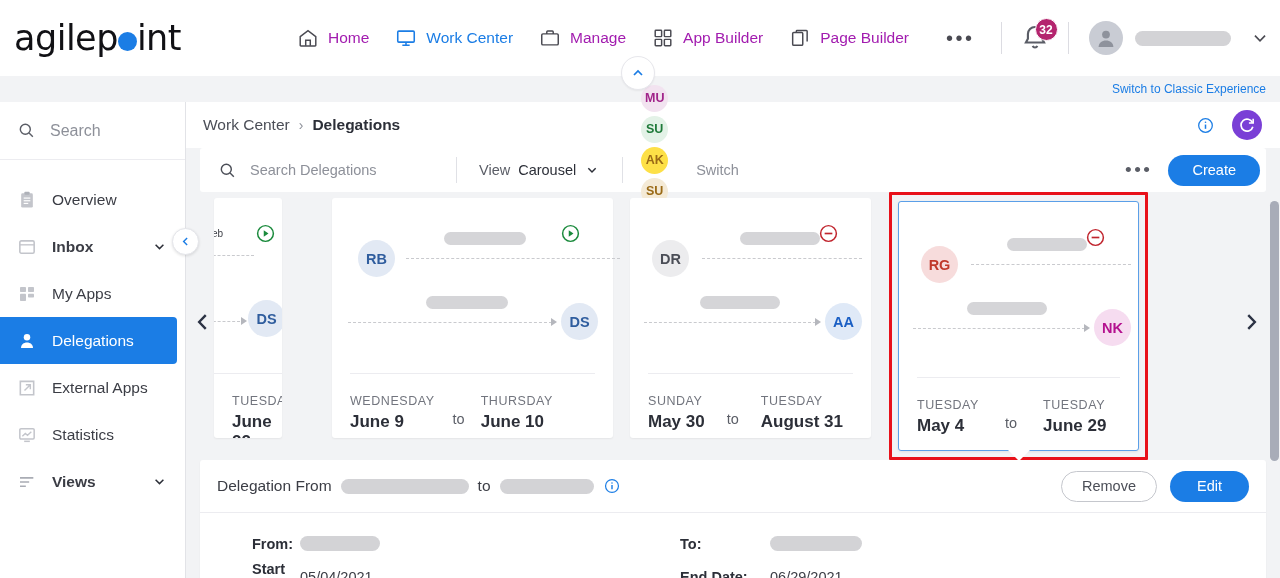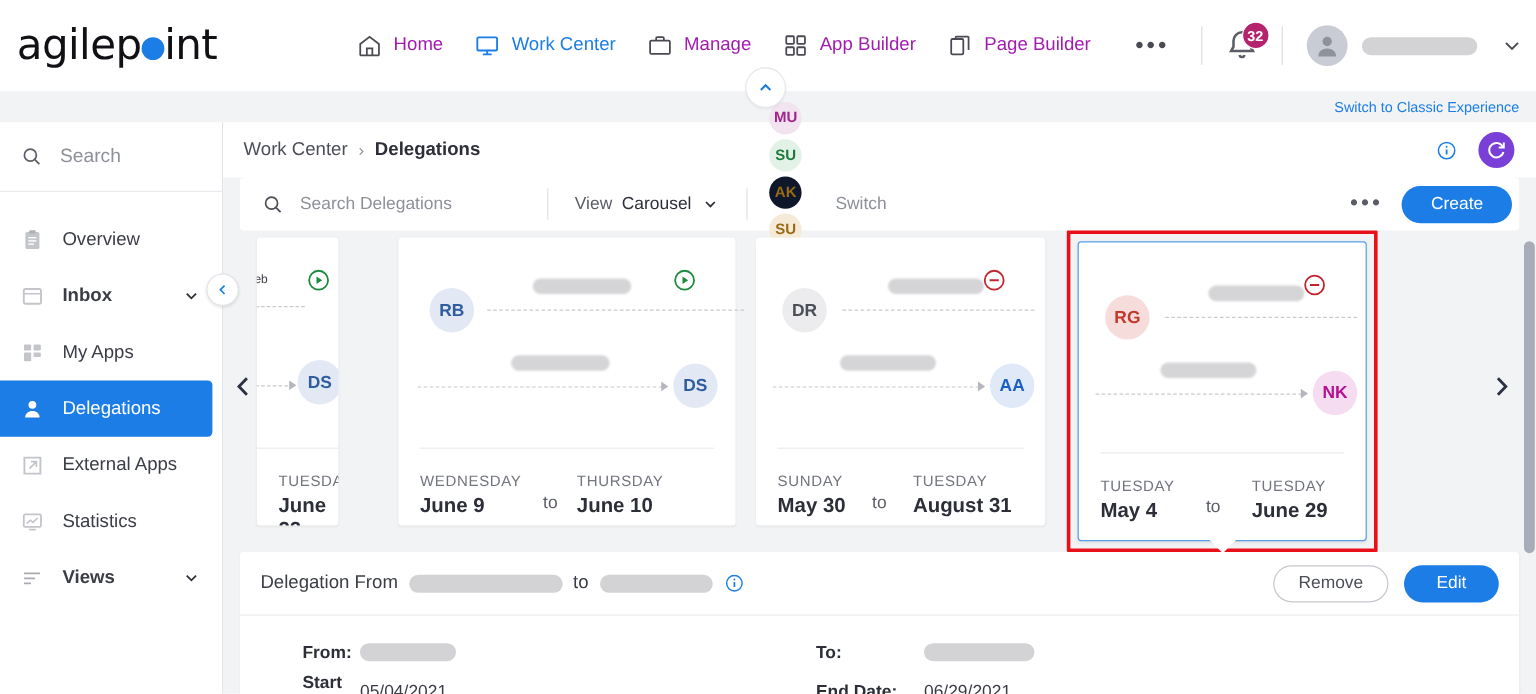--- a/index.html
+++ b/index.html
@@ -456,21 +456,21 @@
     <div class="chips">
       <svg class="cursor-arrow" width="19" height="19" viewBox="0 0 24 24" fill="#2e8ded">
         <path d="M14.6 2.6c-1.1 2.3-3.2 4.3-6 5.2l2.1 1.2-2.3 3.3 3.4-1.1 1.2 2.2c1-2.8 2.9-4.9 5.2-6l-3.6.4z"></path>
       </svg>
       <div class="chip" style="background:#f2e3f0;color:#a1248a;">
           <span>MU</span>
         </div>
       <div class="chip" style="background:#e3f2e7;color:#1f7a3a;">
           <span>SU</span>
         </div>
-      <div class="chip" style="background:#0f172a;color:#9a6a16;">
+      <div class="chip" style="background:#fde047;color:#9a6a16;">
           <span>AK</span>
         </div>
       <div class="chip" style="background:#f4ead6;color:#9a6a16;">
           <span>SU</span>
         </div>
       <div class="chip" style="background:#e6eaf2;color:#7f1d1d;">
           <span>JR</span>
         </div>
       <div class="chip-more">+…</div>
     </div>

